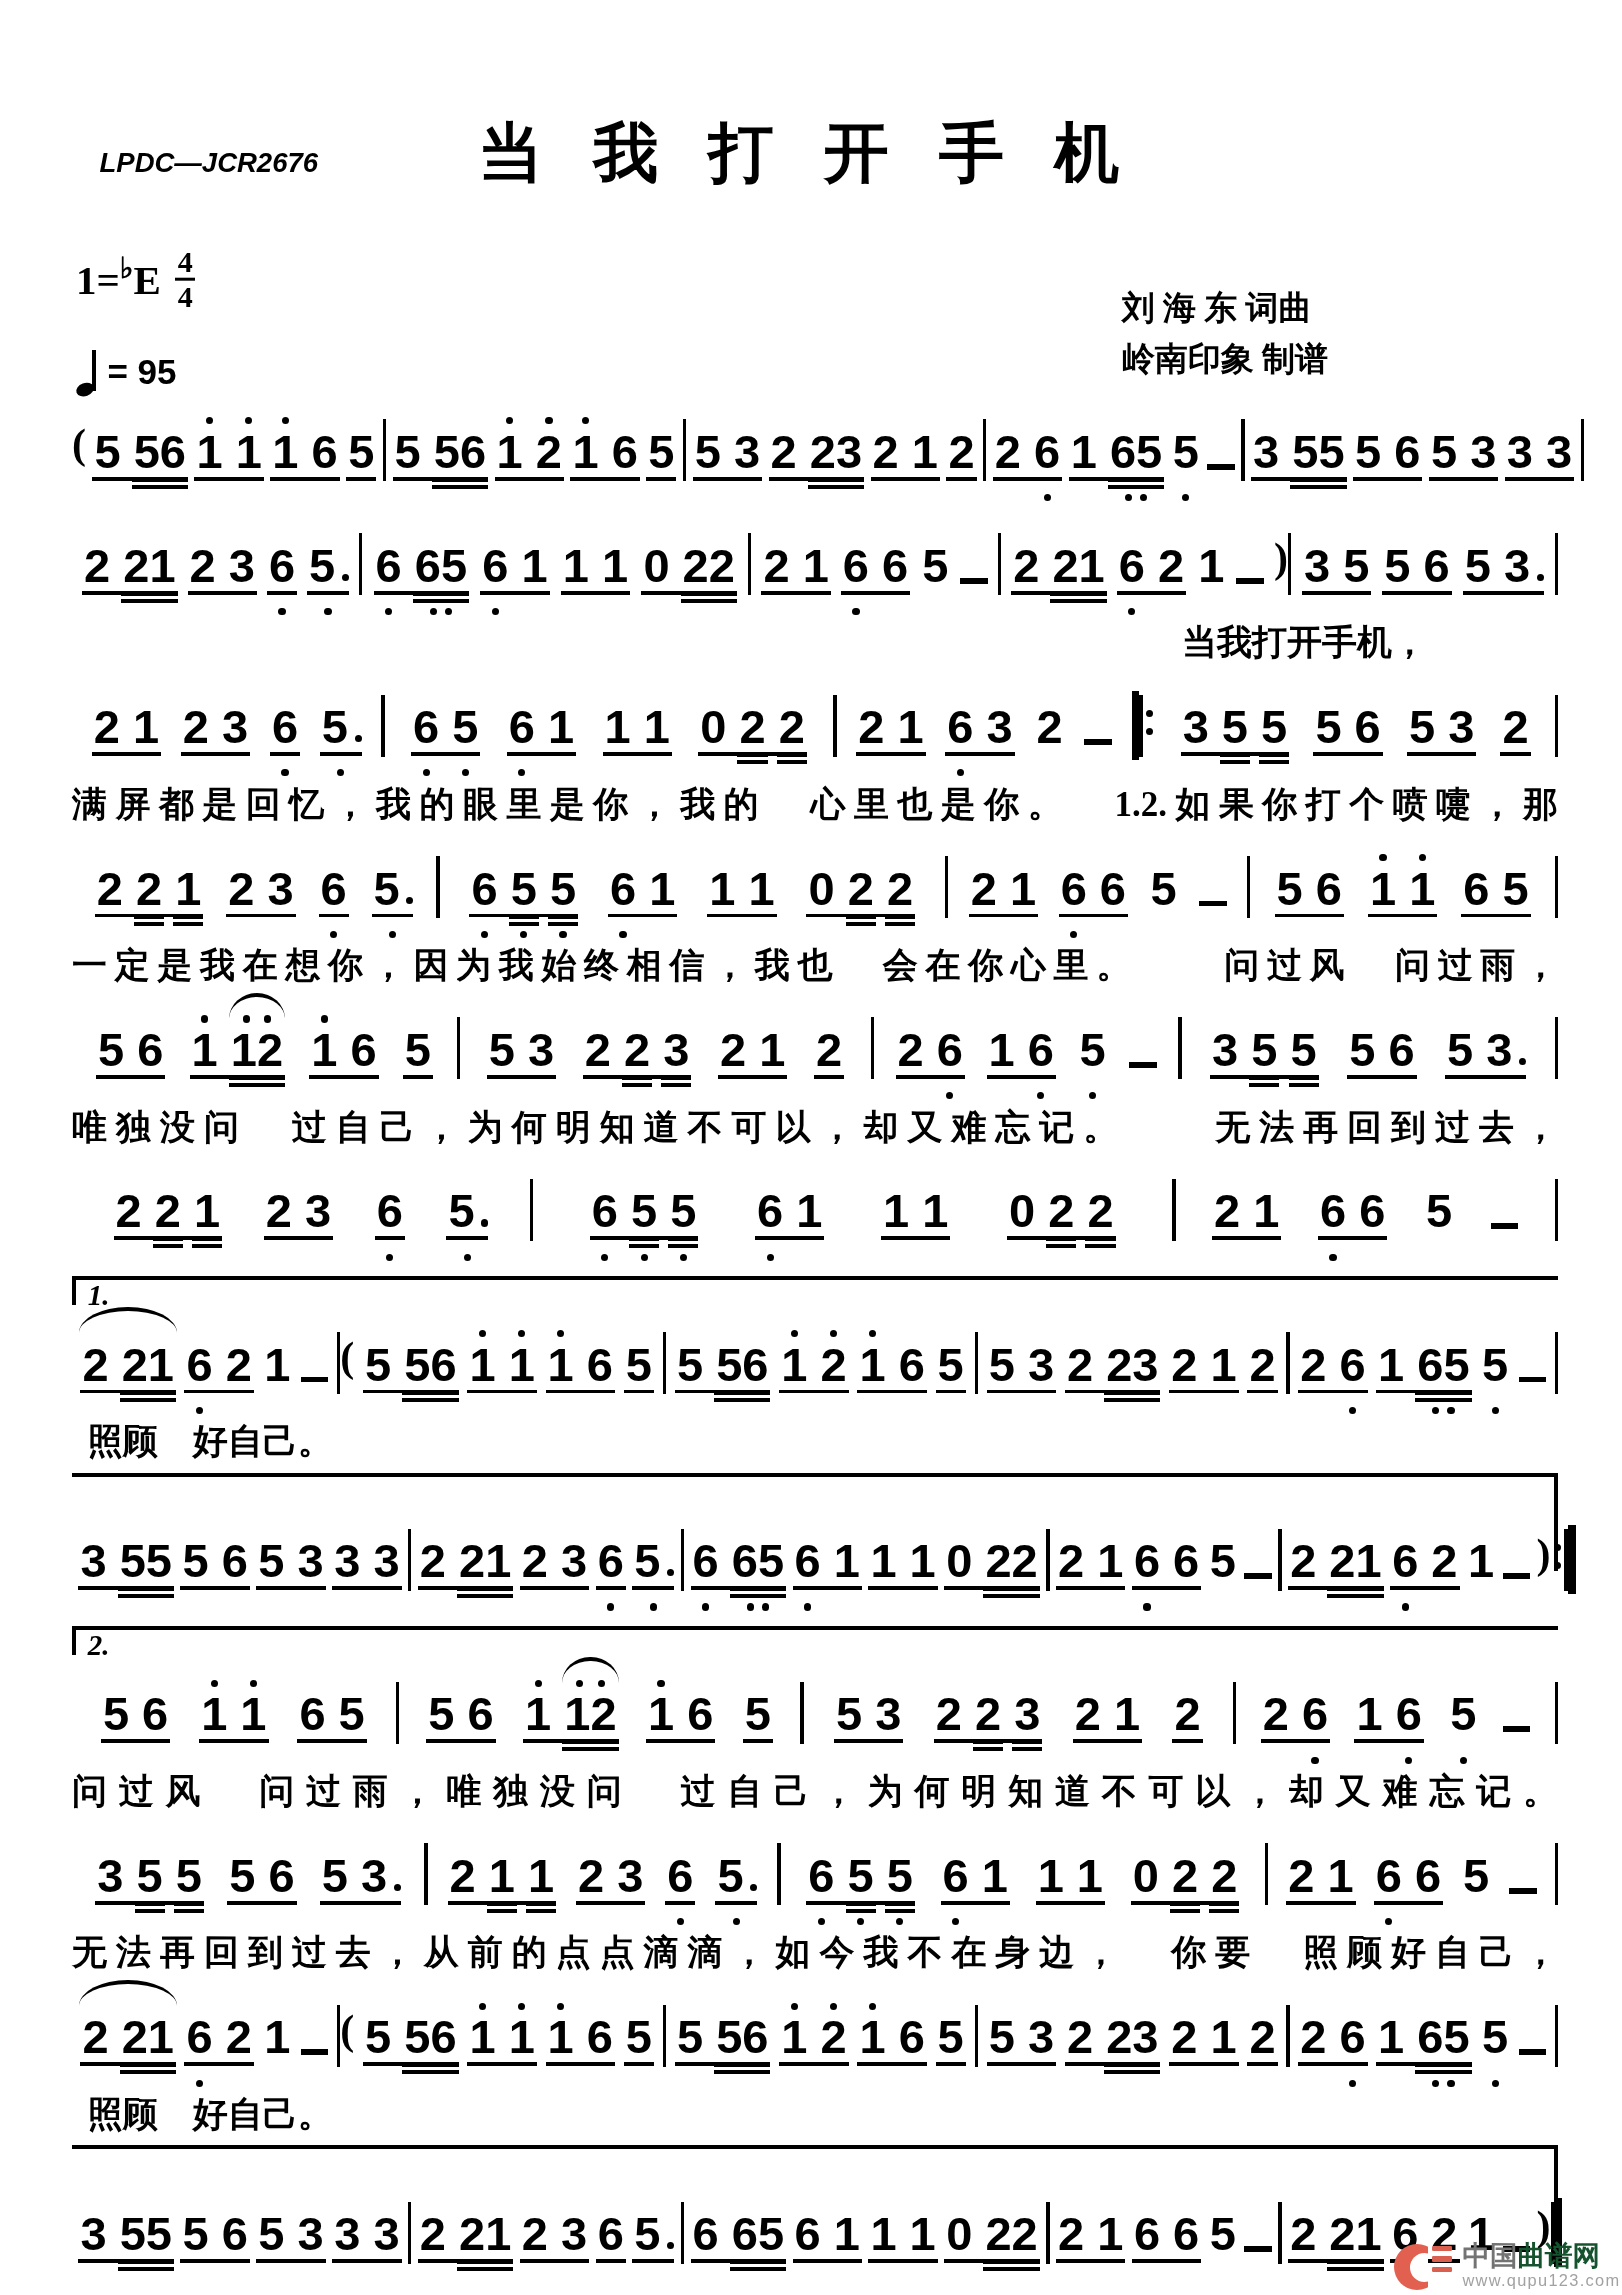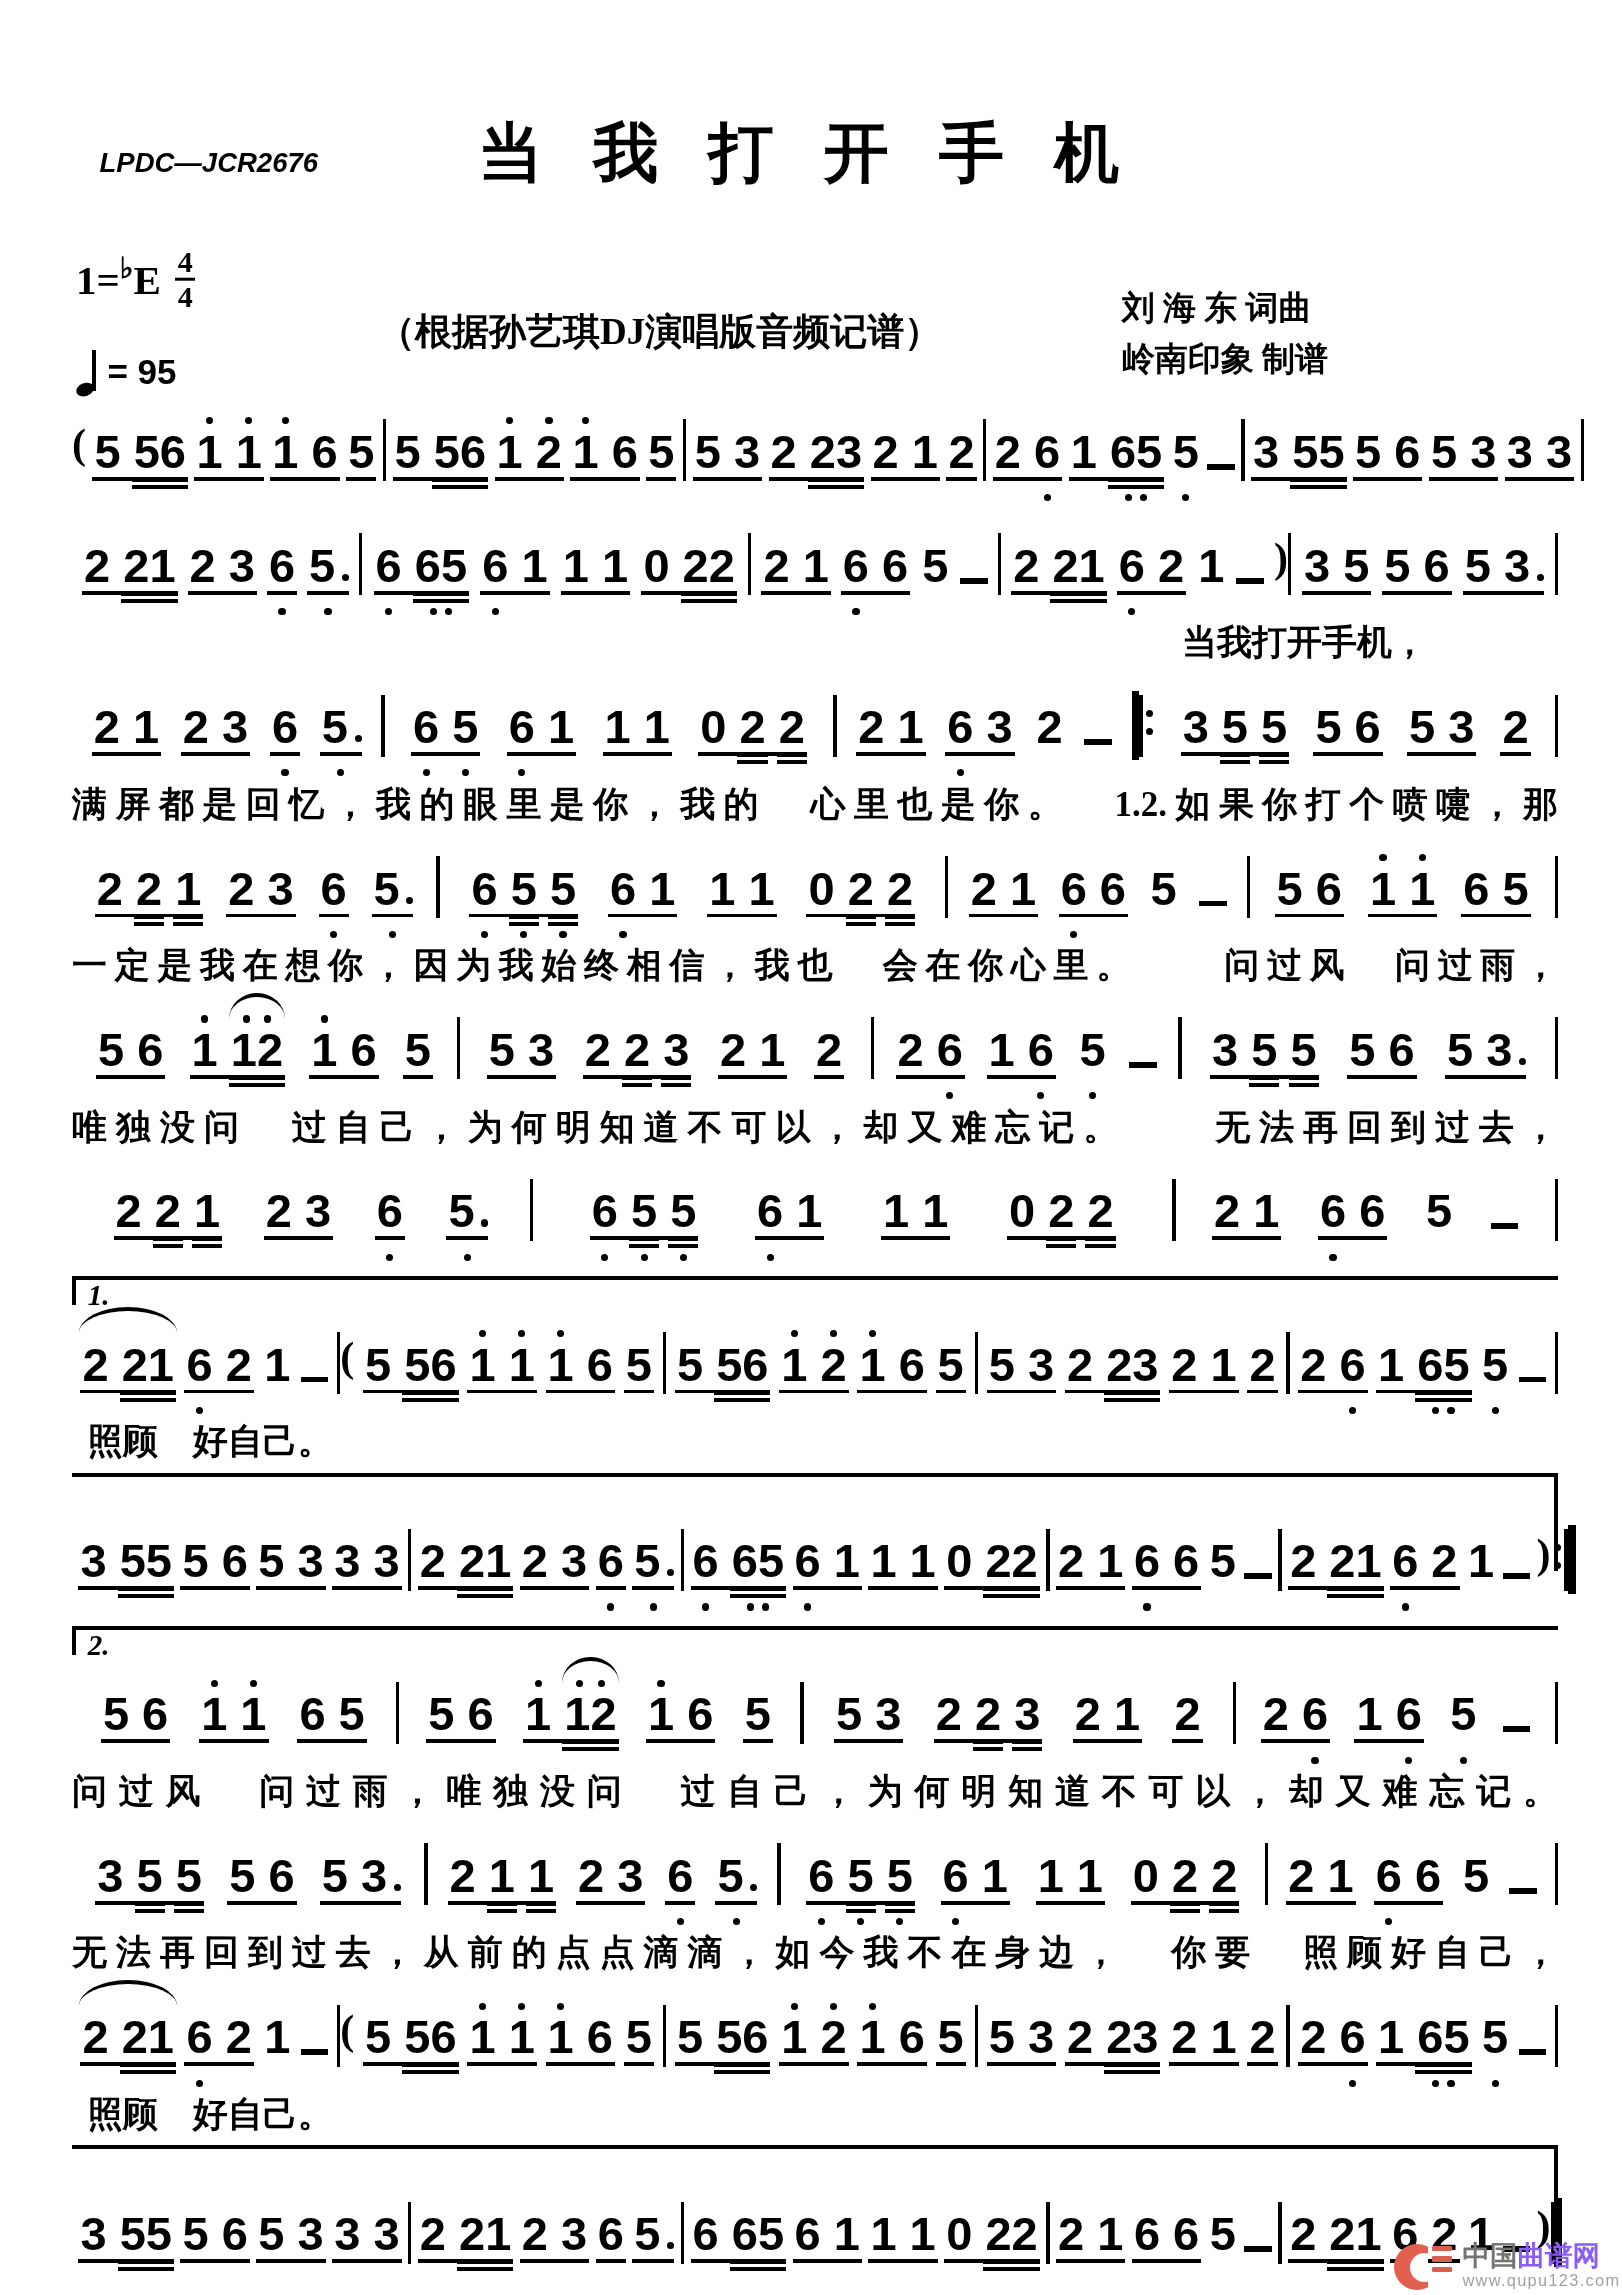--- a/index.html
+++ b/index.html
@@ -56,21 +56,21 @@
   .wm{position:absolute;right:2.6px;bottom:2.6px;display:flex;align-items:flex-end;gap:5.2px;}
   .wm-mark{position:relative;width:63px;height:52px;flex:none;}
   .cres{position:absolute;left:0;top:3.9px;width:34px;height:46px;overflow:hidden;}
   .cres::before{content:"";position:absolute;left:0;top:0;width:46px;height:46px;border-radius:50%;background:#e2604f;}
   .cres::after{content:"";position:absolute;left:15.7px;top:8.5px;width:29px;height:29px;border-radius:50%;background:#fff;}
   .wbars{position:absolute;left:38px;top:5.2px;display:flex;flex-direction:column;gap:4.6px;}
   .wbars div{width:19.6px;height:5.9px;background:#d9604f;border-radius:1.3px;}
   .wm-text{line-height:1;}
   .wm-cn{font:700 27.5px/1 "Liberation Serif",serif;white-space:nowrap;}
   .wm-cn .gray{color:#737373;}
-  .wm-cn .pink{color:#8b5cf6;}
+  .wm-cn .pink{color:#14532d;}
   .wm-url{font:400 16.4px/1.4 "Liberation Sans",sans-serif;color:#a2a2a2;letter-spacing:1.3px;}
 </style>
 </head>
 <body>
 
 <div class="page">
 
   <div class="hdr">
     <div class="code">LPDC—JCR2676</div>
     <div class="title">当 我 打 开 手 机</div>
@@ -80,21 +80,20 @@
         <span>E</span>
       <span class="frac">
         <span class="fn">4</span>
         <span>4</span>
       </span>
     </div>
     <div class="tempo">
       <span class="qn"></span>
       <span>= 95</span>
     </div>
-    <div class="subtitle">（根据孙艺琪DJ演唱版音频记谱）</div>
     <div class="credits">
       <div>刘 海 东 词曲</div>
       <div>岭南印象 制谱</div>
     </div>
   </div>
 
   <div id="score">
       <div class="mline">
         <span class="sym">(</span>
         <div class="m" style="flex-grow: 7;">

